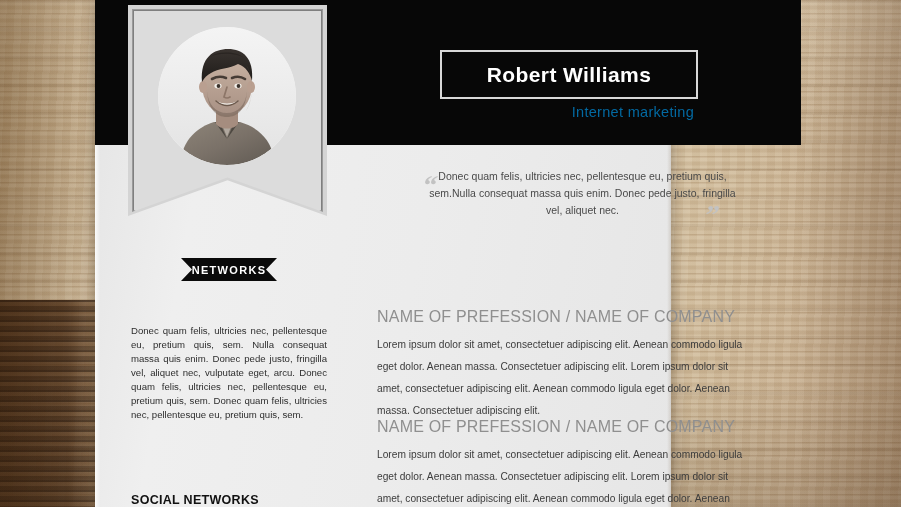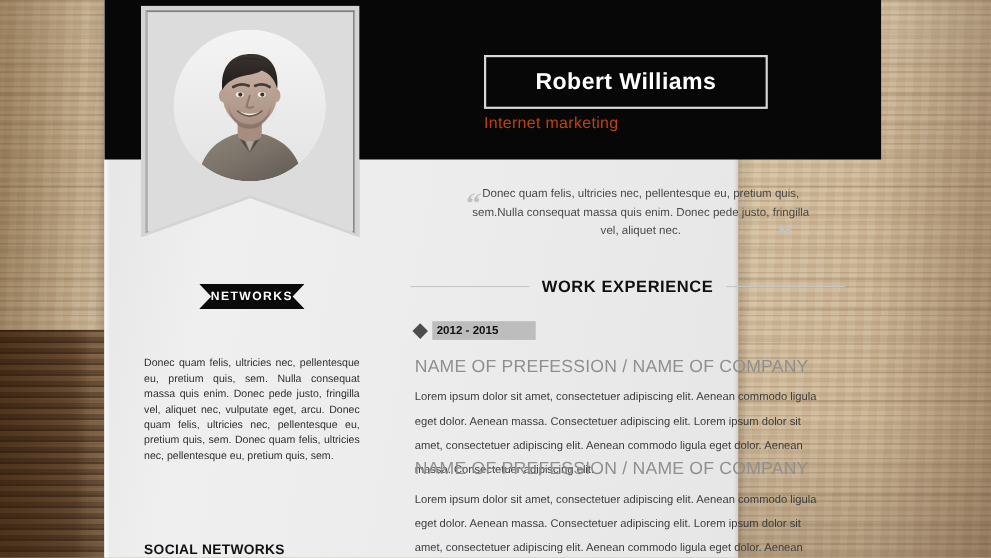--- a/index.html
+++ b/index.html
@@ -132,22 +132,22 @@
     font-size: 21px;
     font-weight: bold;
     letter-spacing: 0.4px;
     white-space: nowrap;
   }
   .job-title {
     position: absolute;
     left: 345px;
     top: 104px;
     width: 254px;
-    text-align: left;
-    color: #c2410c;
+    text-align: right;
+    color: #0369a1;
     font-size: 14.5px;
     letter-spacing: 0.3px;
     white-space: nowrap;
   }
 
   
   .photo-ribbon {
     position: absolute;
     left: 33px;
     top: 5px;
@@ -412,33 +412,22 @@
         </g>
       </svg>
     </div>
 
     <div class="quote-block">
       <div class="quote-mark open">“</div>
       <div class="quote-text">Donec quam felis, ultricies nec, pellentesque eu, pretium quis, sem.Nulla consequat massa quis enim. Donec pede justo, fringilla vel, aliquet nec.</div>
       <div class="quote-mark close">”</div>
     </div>
 
-    <div class="section-heading" style="left:278px; top:252px; width:395px;">
-      <div class="rule"></div>
-      <div class="label">WORK EXPERIENCE</div>
-      <div class="rule"></div>
-    </div>
 
     <div class="entry" style="left:282px; top:292px;">
-      <div class="entry-date-row">
-        <div class="diamond"></div>
-        <div class="date-pill">
-          <span>2012 - 2015</span>
-        </div>
-      </div>
       <div class="entry-subtitle">NAME OF PREFESSION / NAME OF COMPANY</div>
       <div class="entry-body">Lorem ipsum dolor sit amet, consectetuer adipiscing elit. Aenean commodo ligula eget dolor. Aenean massa. Consectetuer adipiscing elit. Lorem ipsum dolor sit amet, consectetuer adipiscing elit. Aenean commodo ligula eget dolor. Aenean massa. Consectetuer adipiscing elit.</div>
     </div>
 
     <div class="entry" style="left:282px; top:402px;">
       <div class="entry-subtitle">NAME OF PREFESSION / NAME OF COMPANY</div>
       <div class="entry-body">Lorem ipsum dolor sit amet, consectetuer adipiscing elit. Aenean commodo ligula eget dolor. Aenean massa. Consectetuer adipiscing elit. Lorem ipsum dolor sit amet, consectetuer adipiscing elit. Aenean commodo ligula eget dolor. Aenean massa. Consectetuer adipiscing elit.</div>
     </div>
 
     <div class="ribbon" style="left:86px; top:258px; width:96px;">

